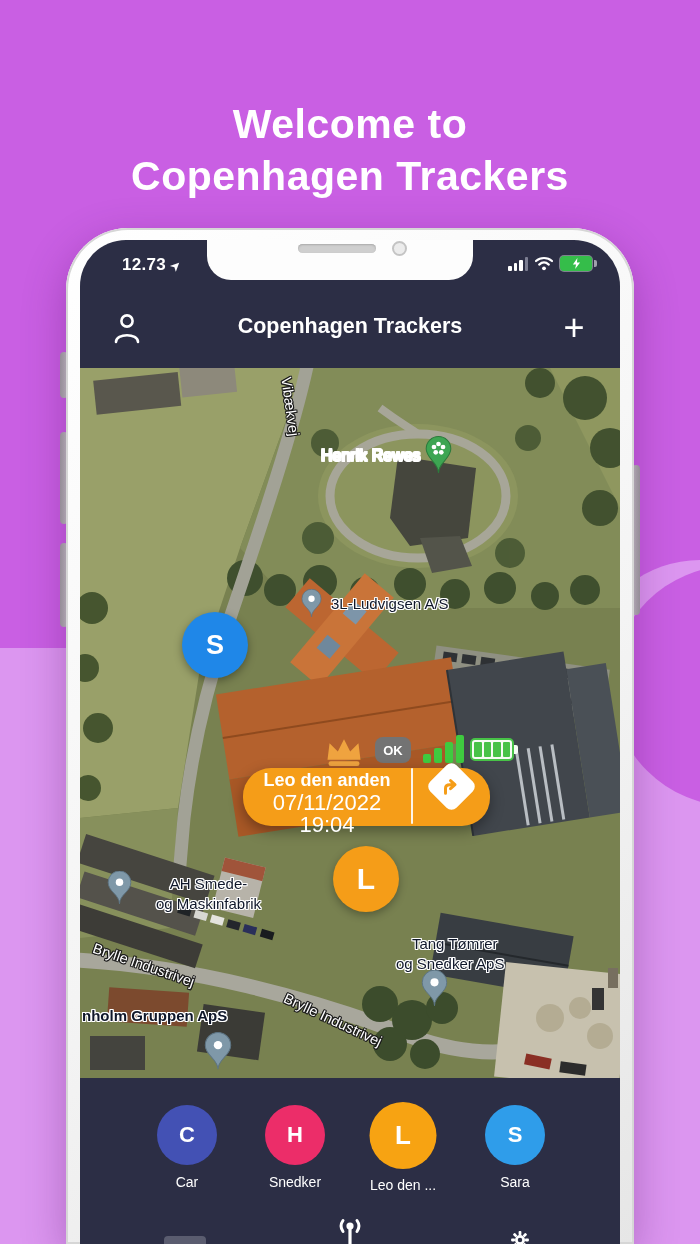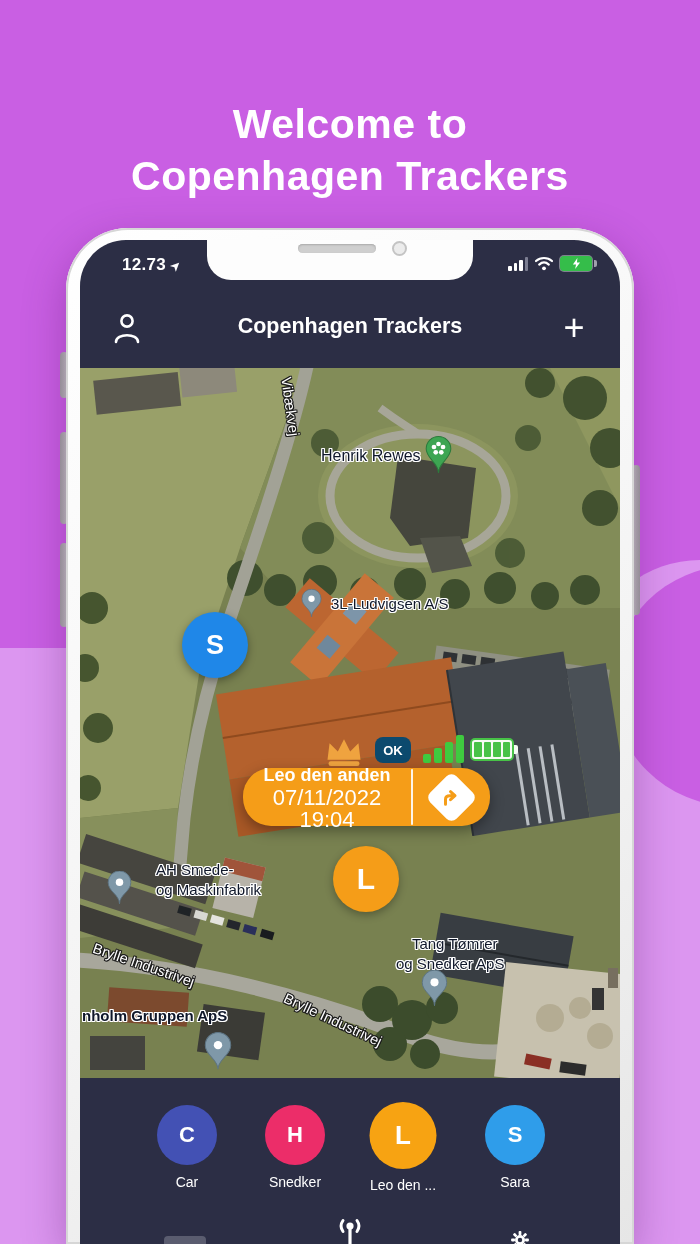--- a/index.html
+++ b/index.html
@@ -58,23 +58,23 @@
   .map svg.map-art{position:absolute;left:0;top:0;}
 
   .road-label{position:absolute;color:#fff;font-size:14.5px;font-weight:500;white-space:nowrap;
     text-shadow:-1px -1px 0 #1d1d1d,1px -1px 0 #1d1d1d,-1px 1px 0 #1d1d1d,1px 1px 0 #1d1d1d,0 -1px 0 #1d1d1d,0 1px 0 #1d1d1d,-1px 0 0 #1d1d1d,1px 0 0 #1d1d1d;}
   .rl-vib{left:214px;top:8px;transform:rotate(82deg);transform-origin:left top;}
   .rl-bry1{left:16px;top:572px;transform:rotate(19deg);transform-origin:left top;}
   .rl-bry2{left:208px;top:622px;transform:rotate(25deg);transform-origin:left top;}
 
   .poi-label{position:absolute;color:#0f172a;font-size:15px;font-weight:500;line-height:20px;white-space:nowrap;
     text-shadow:-1px -1px 0 #fff,1px -1px 0 #fff,-1px 1px 0 #fff,1px 1px 0 #fff,0 -1px 0 #fff,0 1px 0 #fff,-1px 0 0 #fff,1px 0 0 #fff;}
-  .pl-henrik{left:241px;top:78px;color:#0f172a;font-size:16px;}
+  .pl-henrik{left:241px;top:78px;color:#ffffff;font-size:16px;}
   .pl-3l{left:251px;top:226px;}
-  .pl-ah{left:76px;top:492px;}
+  .pl-ah{left:76px;top:506px;text-align:center;}
   .pl-tang{left:316px;top:566px;text-align:center;}
   .pl-tang .ind{padding-left:9px;}
   .pl-nholm{left:2px;top:638px;font-weight:bold;}
   .poi-pin{position:absolute;}
 
   .s-marker{position:absolute;left:102px;top:244px;width:66px;height:66px;border-radius:50%;
     background:#1f87e8;color:#fff;font-size:27px;font-weight:700;display:flex;align-items:center;justify-content:center;
     box-shadow:0 3px 8px rgba(0,0,0,.35);cursor:pointer;}
 
   
@@ -85,21 +85,21 @@
   .sigbars{position:absolute;left:100px;top:4px;display:flex;align-items:flex-end;gap:3px;height:29px;}
   .sigbars i{display:block;width:8px;border-radius:2px;background:#3fca3f;}
   .sigbars i:nth-child(1){height:9px;}.sigbars i:nth-child(2){height:15px;}
   .sigbars i:nth-child(3){height:21px;}.sigbars i:nth-child(4){height:28px;}
   .batstat{position:absolute;left:147px;top:8px;width:44px;height:23px;border:2px solid #47c247;border-radius:5px;
     background:#f6fbf4;box-sizing:border-box;display:flex;gap:2px;padding:2px;}
   .batstat i{flex:1;background:#47c247;border-radius:1px;}
   .batstat .tip{position:absolute;right:-6px;top:5px;width:4px;height:9px;background:#f6fbf4;border-radius:0 2px 2px 0;}
 
   .callout{position:absolute;left:163px;top:400px;width:247px;height:58px;border-radius:28px;background:#f59d18;
-    box-shadow:0 5px 14px rgba(0,0,0,.35);display:flex;align-items:center;cursor:pointer;}
+    box-shadow:0 5px 14px rgba(0,0,0,.35);display:flex;align-items:flex-start;cursor:pointer;}
   .co-text{width:168px;text-align:center;color:#fff;}
   .co-name{font-size:18px;font-weight:700;line-height:24px;}
   .co-time{font-size:22px;line-height:22px;}
   .co-div{width:2px;height:56px;background:rgba(255,255,255,.9);border-radius:1px;}
   .co-nav{flex:1;display:flex;align-items:center;justify-content:center;}
   .diamond{width:37px;height:37px;background:#fff;border-radius:7px;transform:rotate(45deg);
     display:flex;align-items:center;justify-content:center;cursor:pointer;}
   .diamond svg{transform:rotate(-45deg);}
 
   .l-marker{position:absolute;left:253px;top:478px;width:66px;height:66px;border-radius:50%;background:#f59d18;
@@ -360,21 +360,21 @@
 
         <div class="s-marker" style="background: rgb(31, 135, 232);">
           <span>S</span>
         </div>
 
         <div class="leo-icons">
           <svg class="crown" width="42" height="33" viewBox="0 0 40 32">
             <path d="M4 25 L6 9 L14 17 L20 5 L26 17 L34 9 L36 25 Z" fill="#efa33f"></path>
             <rect x="5" y="26.5" width="30" height="4.5" rx="2.2" fill="#efa33f"></rect>
           </svg>
-          <div class="ok-badge" style="background: #0c4a6e;">OK</div>
+          <div class="ok-badge" style="background: #737373;">OK</div>
           <div class="sigbars">
               <i></i>
               <i></i>
               <i></i>
               <i></i>
             </div>
           <div class="batstat">
               <i></i>
               <i></i>
               <i></i>

